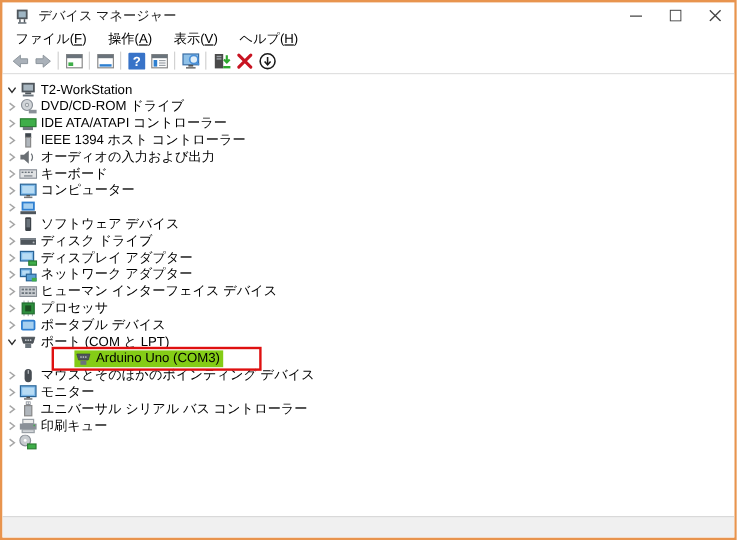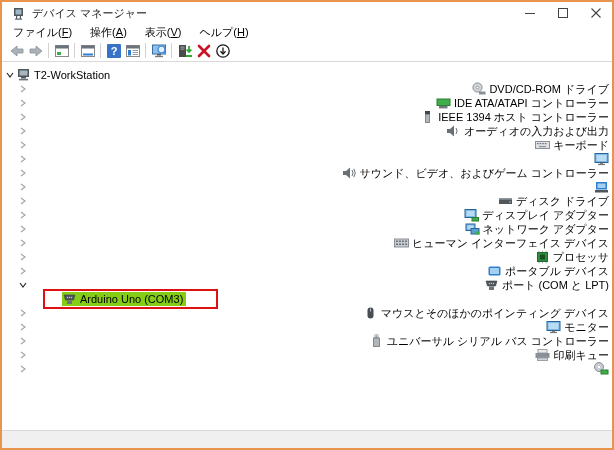--- a/index.html
+++ b/index.html
@@ -19,21 +19,21 @@
   .menubar{height:16px;display:flex;align-items:flex-start;padding-left:2px;flex:0 0 auto;}
   .menu-item{padding:1px 9px;white-space:nowrap;}
   
   .toolbar{height:21px;display:flex;align-items:center;padding-left:5px;border-bottom:1px solid #d9d9d9;flex:0 0 auto;}
   .tb-btn{width:19px;height:19px;display:flex;align-items:center;justify-content:center;}
   .tb-sep{width:1px;height:15px;background:#d2d2d2;margin:0 3px;}
   
   .tree{flex:1 1 auto;background:#fff;padding-top:6px;overflow:hidden;position:relative;}
   .tree-row{height:14px;display:flex;align-items:center;position:relative;line-height:14px;white-space:nowrap;}
   .lvl0{padding-left:2px;}
-  .lvl1{padding-left:15px;justify-content:space-between;}
+  .lvl1{padding-left:2px;}
   .lvl2{padding-left:48px;}
   .chev{width:12px;height:14px;display:inline-flex;align-items:center;justify-content:center;flex:0 0 12px;}
   .row-content{display:inline-flex;align-items:center;height:14px;padding-right:3px;}
   .row-content.selected{background:#cce8ff;}
   .icn{display:inline-flex;align-items:center;justify-content:center;}
   .row-icn{width:15px;height:14px;flex:0 0 15px;}
   .row-label{padding-left:3px;}
   .red-box{position:absolute;left:41px;top:-3px;width:171px;height:16px;border:2px solid #df1010;z-index:5;pointer-events:none;}
   
   .statusbar{height:17px;background:#f0f0f0;border-top:1px solid #d9d9d9;flex:0 0 auto;}
@@ -293,52 +293,53 @@
         </span>
         <span class="row-content">
           <span class="icn row-icn">
             <svg width="15" height="14" viewBox="0 0 15 14">
               <rect x="1" y="1.5" width="13" height="9" fill="#7db8e8" stroke="#2a6496"></rect>
               <rect x="2.5" y="3" width="10" height="6" fill="#b8dcf4"></rect>
               <rect x="6" y="10.5" width="3" height="1.2" fill="#555"></rect>
               <rect x="4" y="11.8" width="7" height="1.3" fill="#777"></rect>
             </svg>
           </span>
-        </span>
-      </div>
-      <div class="tree-row lvl1">
-        <span class="chev">
-          <svg width="10" height="14" viewBox="0 0 10 14">
-            <polyline points="3,4 7,7 3,10" fill="none" stroke="#a6a6a6" stroke-width="1.2"></polyline>
-          </svg>
-        </span>
-        <span class="row-content">
-          <span class="icn row-icn">
-            <svg width="15" height="14" viewBox="0 0 15 14">
-              <polygon points="1,5 4,5 8,1.5 8,12.5 4,9 1,9" fill="#6a6f74"></polygon>
-              <path d="M10,4 q2.2,3 0,6 M11.8,2.8 q3,4.2 0,8.4" fill="none" stroke="#6a6f74" stroke-width="1"></path>
-            </svg>
-          </span>
-          <span class="row-label">サウンド、ビデオ、およびゲーム コントローラー</span>
+          <span class="row-label">コンピューター</span>
         </span>
       </div>
       <div class="tree-row lvl1">
         <span class="chev">
           <svg width="10" height="14" viewBox="0 0 10 14">
             <polyline points="3,4 7,7 3,10" fill="none" stroke="#a6a6a6" stroke-width="1.2"></polyline>
           </svg>
         </span>
         <span class="row-content">
           <span class="icn row-icn">
             <svg width="15" height="14" viewBox="0 0 15 14">
               <rect x="2" y="2" width="11" height="7.5" fill="#2e7fd0"></rect>
               <rect x="3.5" y="3.5" width="8" height="4.5" fill="#a6d0f0"></rect>
               <rect x="1" y="10" width="13" height="2.5" fill="#4f565c"></rect>
             </svg>
           </span>
+        </span>
+      </div>
+      <div class="tree-row lvl1">
+        <span class="chev">
+          <svg width="10" height="14" viewBox="0 0 10 14">
+            <polyline points="3,4 7,7 3,10" fill="none" stroke="#a6a6a6" stroke-width="1.2"></polyline>
+          </svg>
+        </span>
+        <span class="row-content">
+          <span class="icn row-icn">
+            <svg width="15" height="14" viewBox="0 0 15 14">
+              <rect x="5" y="1" width="5" height="11.5" rx="1" fill="#3c4248"></rect>
+              <rect x="6" y="2.5" width="3" height="7" fill="#6a737b"></rect>
+            </svg>
+          </span>
+          <span class="row-label">ソフトウェア デバイス</span>
         </span>
       </div>
       <div class="tree-row lvl1">
         <span class="chev">
           <svg width="10" height="14" viewBox="0 0 10 14">
             <polyline points="3,4 7,7 3,10" fill="none" stroke="#a6a6a6" stroke-width="1.2"></polyline>
           </svg>
         </span>
         <span class="row-content">
           <span class="icn row-icn">

